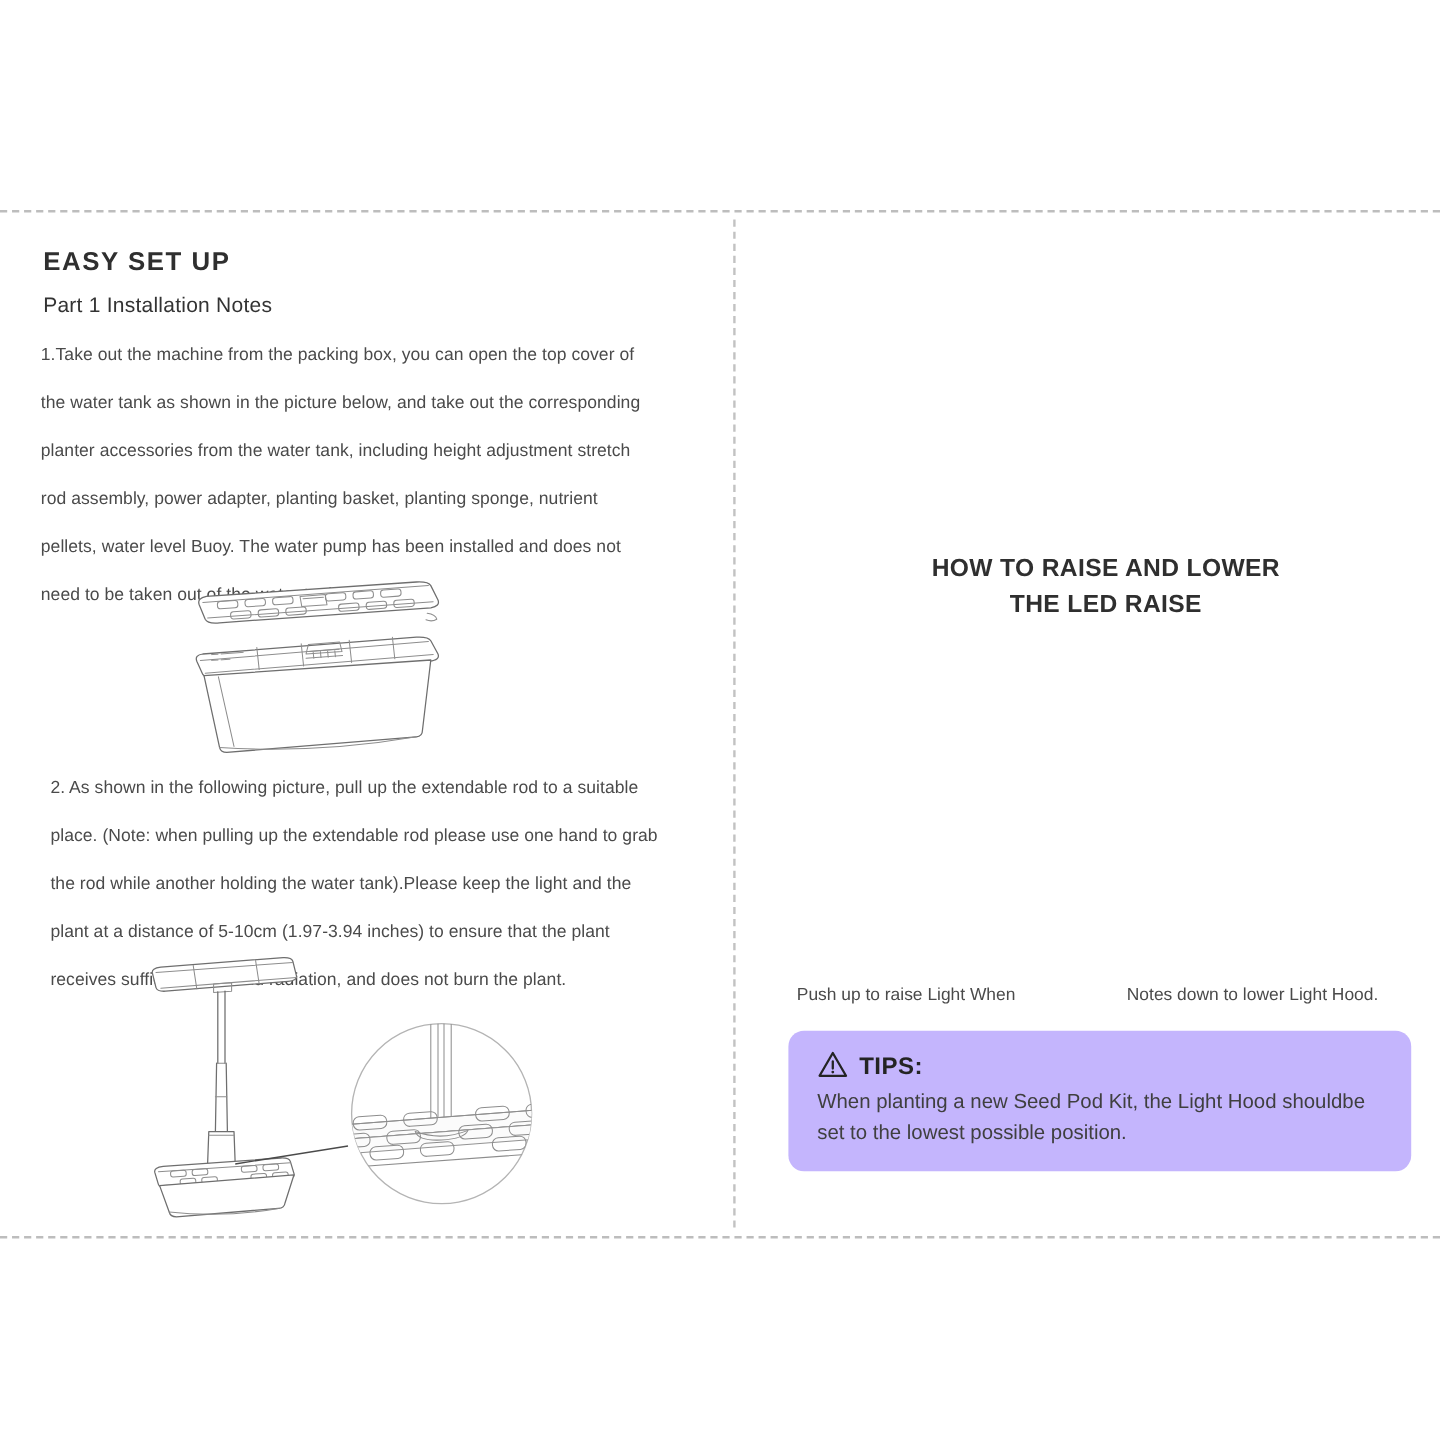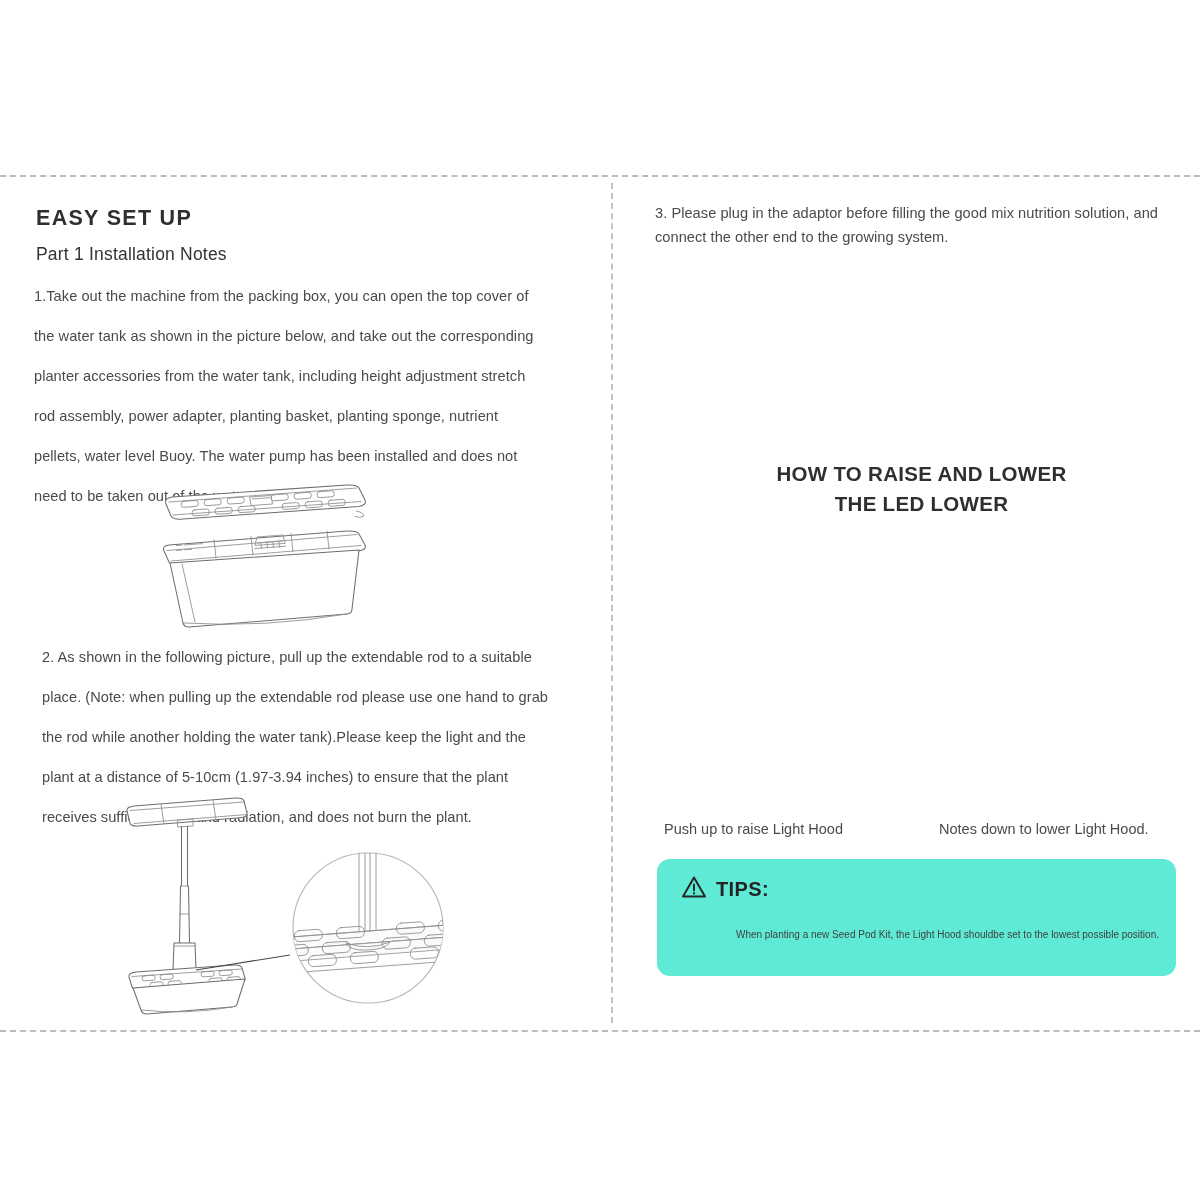--- a/index.html
+++ b/index.html
@@ -54,30 +54,30 @@
   .cap{
     position:absolute;top:646px;
     font-size:14.5px;color:#4a4a4a;
   }
   .cap-left{left:53px;}
   .cap-right{left:328px;}
 
   
   .tips{
     position:absolute;left:46px;top:684px;width:519px;height:117px;
-    background:#5eead4;border-radius:13px;
+    background:#c4b5fd;border-radius:13px;
   }
   .tips-head{
     position:absolute;left:24px;top:16px;
     display:flex;align-items:center;gap:9px;
   }
   .tips-head .label{font-size:20px;font-weight:bold;color:#242424;letter-spacing:.4px;}
   .tips-body{
-    position:absolute;left:24px;top:63px;width:478px;
-    font-size:10px;line-height:26px;color:#3f3f3f;text-align:right;
+    position:absolute;left:24px;top:46px;width:478px;
+    font-size:17px;line-height:26px;color:#3f3f3f;
   }
 
   
   .fig{position:absolute;}
   .fig svg{display:block;overflow:visible;}
   .ln{fill:none;stroke:#6e6e6e;stroke-width:1.05;
       stroke-linejoin:round;stroke-linecap:round;}
   .ln-l{fill:none;stroke:#8d8d8d;stroke-width:.85;
         stroke-linejoin:round;stroke-linecap:round;}
   .ln-f{fill:#ffffff;stroke:#6e6e6e;stroke-width:1.05;
@@ -251,28 +251,27 @@
 
           <path class="ln-l" d="M168 186 L358 172"></path>
         </g>
       </g>
     </svg>
   </div>
 </div>
 
 <div class="col col-right">
 
-  <div class="para para-3">3. Please plug in the adaptor before filling the good mix nutrition solution, and connect the other end to the growing system.</div>
 
   <div class="h-center">
     <span>HOW TO RAISE AND LOWER</span><br>
-    <span>THE LED LOWER</span>
-  </div>
-
-  <div class="cap cap-left">Push up to raise Light Hood</div>
+    <span>THE LED RAISE</span>
+  </div>
+
+  <div class="cap cap-left">Push up to raise Light When</div>
   <div class="cap cap-right">Notes down to lower Light Hood.</div>
 
   <div class="tips">
     <div class="tips-head">
       <span>
         <svg width="26" height="24" viewBox="0 0 26 24">
           <path d="M13 2.5 L24 21.5 L2 21.5 Z" fill="none" stroke="#242424" stroke-width="1.9" stroke-linejoin="round"></path>
           <path d="M13 9.5 L13 15.5" stroke="#242424" stroke-width="1.9" stroke-linecap="round"></path>
           <circle cx="13" cy="18.4" r="1.15" fill="#242424"></circle>
         </svg>

